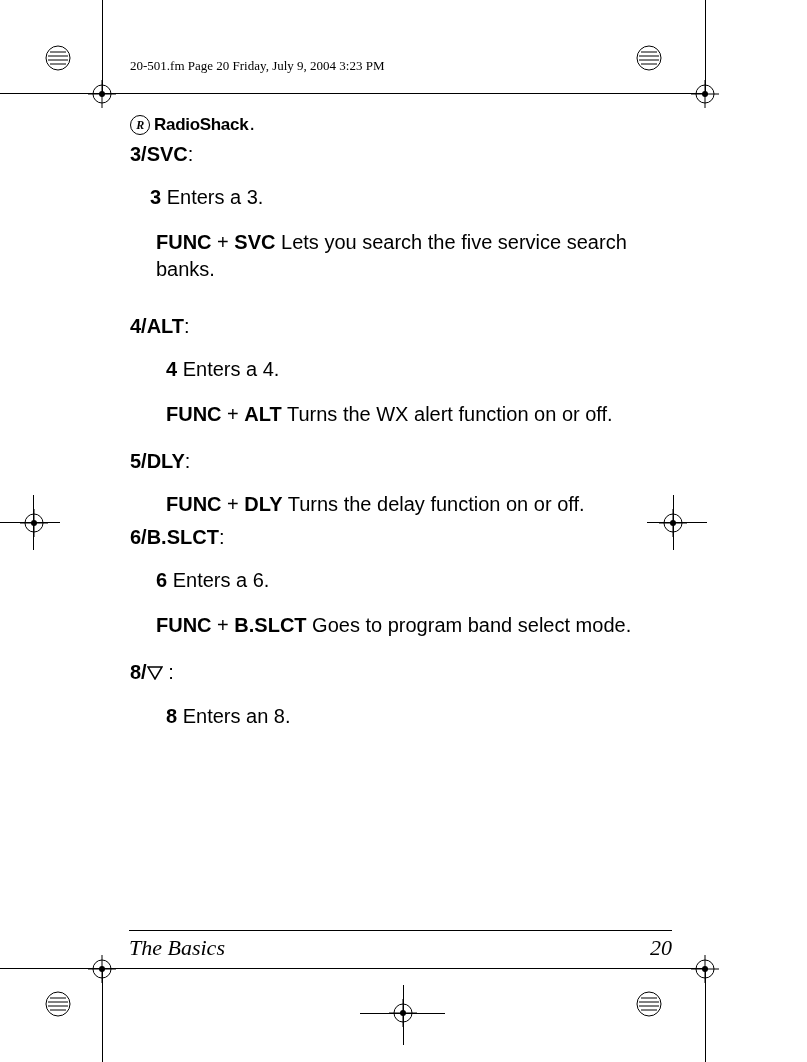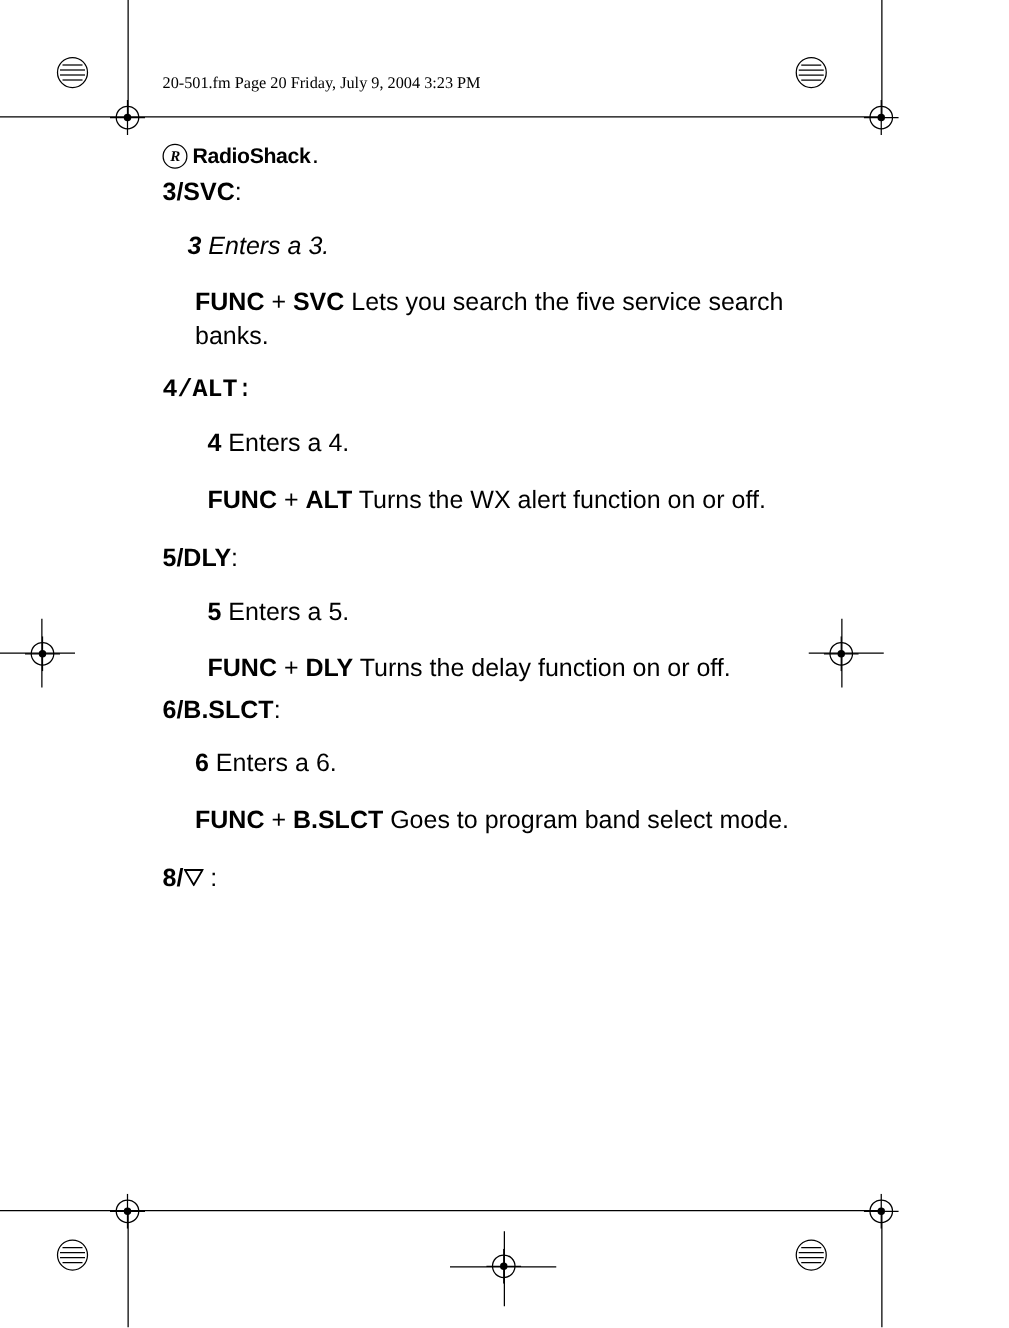--- a/index.html
+++ b/index.html
@@ -241,42 +241,39 @@
   <div class="content">
     <div class="brand">
       <span class="circ">R</span>
       <span>RadioShack</span>
         <span class="dot">.</span>
     </div>
 
     <div class="entry-head">
       <span class="b">3/SVC</span><span>:</span>
     </div>
-    <div class="sub" style="margin-left:20px;font-style:italic;">
+    <div class="sub" style="margin-left:20px;">
       <span class="b">3</span><span> Enters a 3.</span>
     </div>
     <div class="sub2">
       <span class="b">FUNC</span><span> + </span><span class="b">SVC</span><span> Lets you search the five service search banks.</span>
     </div>
 
-    <div class="entry-head" style="margin-top:18px;font-family:Liberation Mono, monospace;">
+    <div class="entry-head" style="margin-top:32px;">
       <span class="b">4/ALT</span><span>:</span>
     </div>
     <div class="sub">
       <span class="b">4</span><span> Enters a 4.</span>
     </div>
     <div class="sub">
       <span class="b">FUNC</span><span> + </span><span class="b">ALT</span><span> Turns the WX alert function on or off.</span>
     </div>
 
     <div class="entry-head" style="margin-top:22px;">
       <span class="b">5/DLY</span><span>:</span>
-    </div>
-    <div class="sub">
-      <span class="b">5</span><span> Enters a 5.</span>
     </div>
     <div class="sub">
       <span class="b">FUNC</span><span> + </span><span class="b">DLY</span><span> Turns the delay function on or off.</span>
     </div>
 
     <div class="entry-head" style="margin-top:8px;">
       <span class="b">6/B.SLCT</span><span>:</span>
     </div>
     <div class="sub2">
       <span class="b">6</span><span> Enters a 6.</span>
@@ -284,16 +281,26 @@
     <div class="sub2">
       <span class="b">FUNC</span><span> + </span><span class="b">B.SLCT</span><span> Goes to program band select mode.</span>
     </div>
 
 
     <div class="entry-head" style="margin-top:22px;">
       <span class="b">8/</span><span class="tri"><svg width="16" height="14" viewBox="0 0 16 14">
             <polygon points="1,1 15,1 8,13" fill="none" stroke="#000" stroke-width="1.5"></polygon>
           </svg></span><span> :</span>
     </div>
-  </div>
-
+    <div class="sub">
+      <span class="b">8</span><span> Enters an 8.</span>
+    </div>
+  </div>
+
+  <div class="footer-area">
+    <div class="footer-line"></div>
+    <div class="footer-row">
+      <span>The Basics</span>
+      <span>20</span>
+    </div>
+  </div>
 
 </div>
 
 </body></html>

